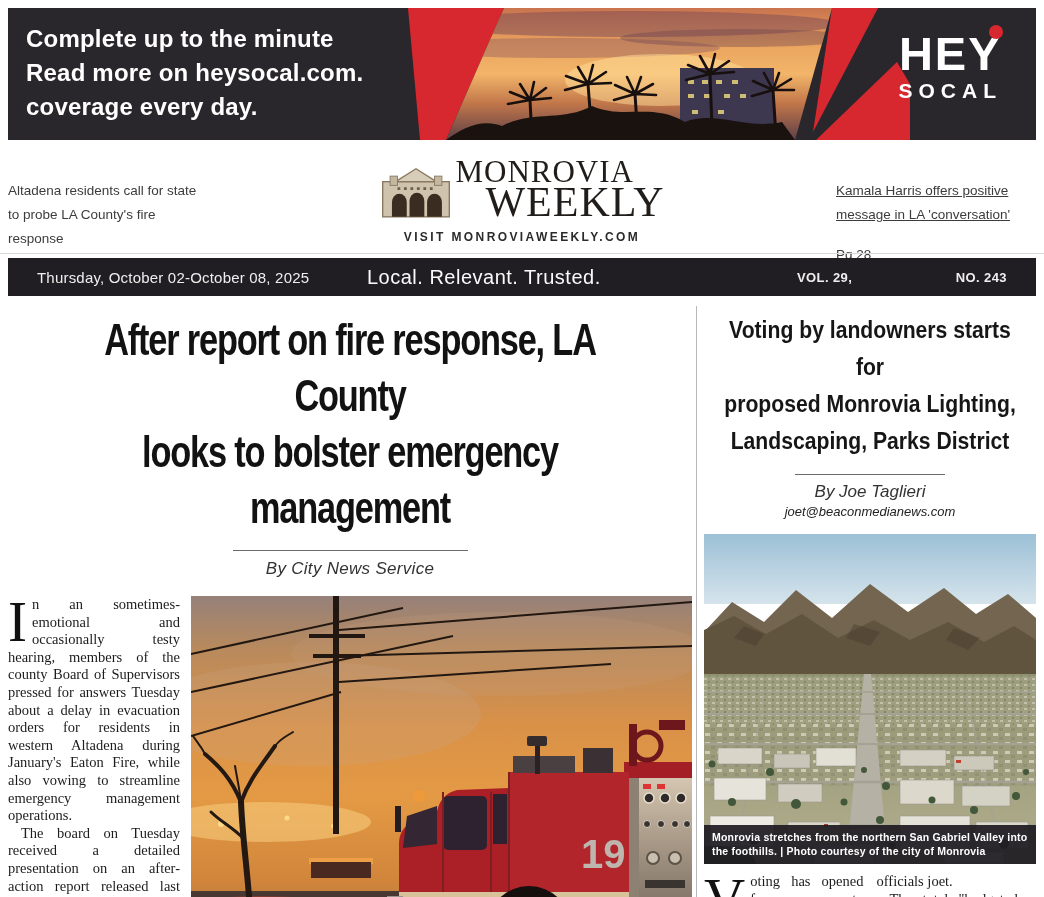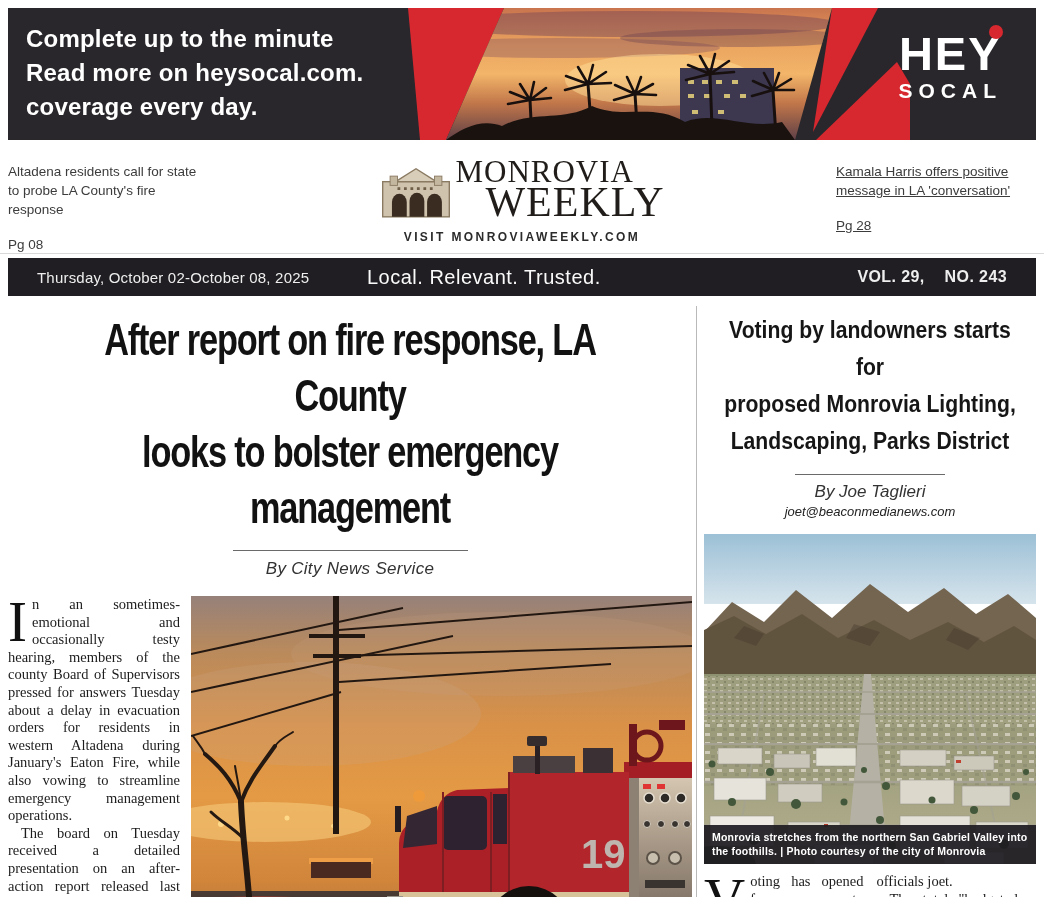--- a/index.html
+++ b/index.html
@@ -11,38 +11,38 @@
   .banner-text{position:absolute;left:18px;top:14px;color:#fff;font-weight:bold;
                font-size:24px;line-height:34px;letter-spacing:.2px;}
   .banner-art{position:absolute;left:372px;top:0;width:530px;height:132px;}
   .heysocal{position:absolute;right:34px;top:24px;text-align:center;color:#fff;}
   .hey-wrap{position:relative;display:inline-block;}
   .hey-text{font-size:47px;font-weight:bold;letter-spacing:2px;line-height:44px;}
   .red-dot{position:absolute;top:-7px;right:-1px;width:14px;height:14px;border-radius:50%;background:#d7282f;}
   .socal{font-size:21px;font-weight:bold;letter-spacing:6px;margin-top:3px;}
 
   
-  .teaser{position:absolute;top:162px;width:190px;font-size:13.5px;line-height:19px;color:#3c3c3c;}
+  .teaser{position:absolute;top:179px;width:190px;font-size:13.5px;line-height:24px;color:#3c3c3c;}
   .teaser-left{left:8px;}
   .teaser-right{right:8px;width:200px;text-decoration:underline;}
   .teaser-page{margin-top:16px;}
   .masthead{position:absolute;left:50%;top:158px;transform:translateX(-50%);width:360px;text-align:center;}
   .mh-row{display:flex;align-items:flex-end;justify-content:center;gap:2px;}
   .mh-title{text-align:left;font-family:"Liberation Serif",serif;color:#211d1a;}
   .mh-l1{font-size:31px;line-height:27px;letter-spacing:1px;}
   .mh-l2{font-size:42px;line-height:35px;margin-left:30px;letter-spacing:1px;}
   .visit{margin-top:10px;font-size:12px;font-weight:bold;letter-spacing:2.4px;color:#2b2b2b;}
 
   
   .hairline{position:absolute;left:0;top:253px;width:1044px;height:1px;background:#d9d9d9;}
   .datebar{position:absolute;left:8px;top:258px;width:1028px;height:38px;background:#201e22;
            display:flex;align-items:center;box-sizing:border-box;padding:0 29px;color:#eee;}
   .db-date{font-size:15px;width:330px;letter-spacing:.2px;}
   .db-tag{flex:1;text-align:left;font-size:20px;letter-spacing:.5px;color:#fafafa;}
-  .db-right{width:210px;display:flex;justify-content:flex-end;gap:20px;font-size:16px;font-weight:bold;letter-spacing:.4px;}
+  .db-right{width:210px;display:flex;justify-content:space-between;gap:20px;font-size:13px;font-weight:bold;letter-spacing:.4px;}
 
   
   .vrule{position:absolute;left:696px;top:306px;width:1px;height:591px;background:#b9b9b9;}
 
   
   .article-left{position:absolute;left:8px;top:312px;width:684px;}
   .lead-headline{font-weight:bold;font-size:44px;line-height:56px;letter-spacing:-1.5px;color:#121212;
                  text-align:center;transform:scaleX(.78);transform-origin:50% 0;}
   .lead-headline span{display:block;}
   .byline-rule{width:235px;height:1px;background:#6a6a6a;margin:14px auto 8px;}

